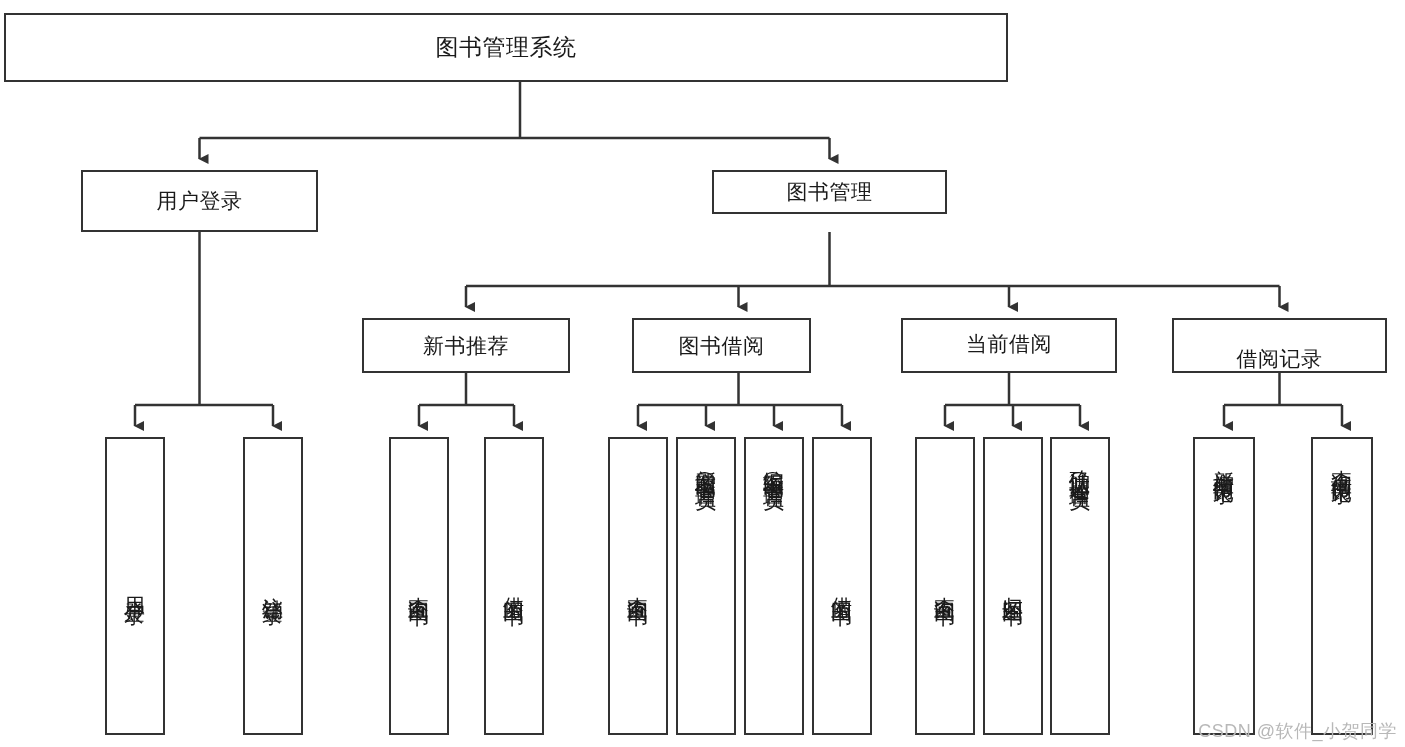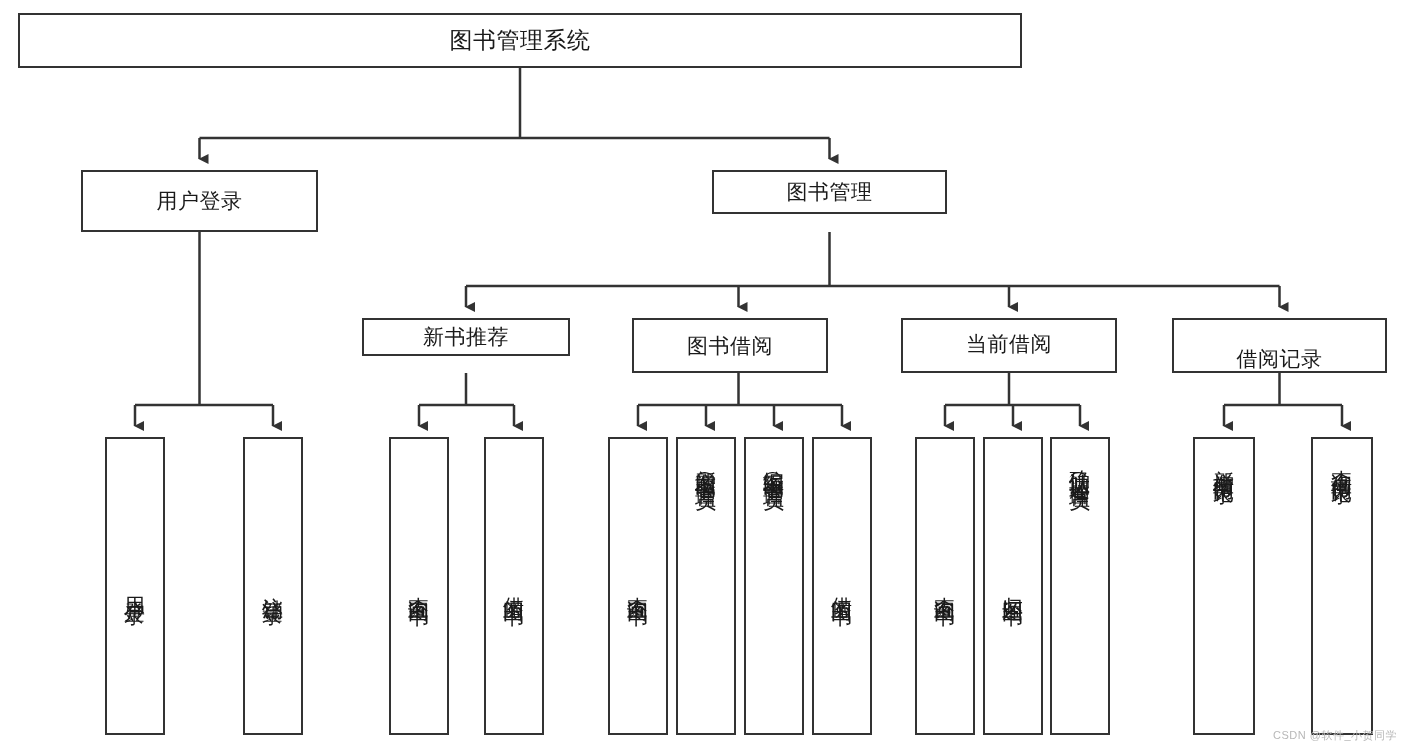--- a/index.html
+++ b/index.html
@@ -59,21 +59,21 @@
     left: 0;
     top: 0;
     width: 1405px;
     height: 747px;
     pointer-events: none;
   }
   .watermark {
     position: absolute;
     right: 8px;
     bottom: 4px;
-    font-size: 11px;
+    font-size: 18px;
     color: #b8b8b8;
     white-space: nowrap;
     letter-spacing: 0.5px;
   }
 </style>
 </head>
 <body>
 
 <div id="diagram-root">
 
@@ -107,33 +107,33 @@
         <path d="M945,405 L945,426" marker-end="url(#arrowhead)"></path>
         <path d="M1013,405 L1013,426" marker-end="url(#arrowhead)"></path>
         <path d="M1080,405 L1080,426" marker-end="url(#arrowhead)"></path>
         <path d="M1279.5,373 L1279.5,405 M1224,405 L1342,405"></path>
         <path d="M1224,405 L1224,426" marker-end="url(#arrowhead)"></path>
         <path d="M1342,405 L1342,426" marker-end="url(#arrowhead)"></path>
       </g>
   </svg>
 
   <div id="nodes-layer">
-      <div class="node level-root" style="left: 18px; top: 13px; width: 1004px; height: 55px; justify-content: center;">
+      <div class="node level-root" style="left: 4px; top: 13px; width: 1004px; height: 69px; justify-content: center;">
         <span class="node-label">图书管理系统</span>
       </div>
       <div class="node level-2" style="left: 81px; top: 170px; width: 237px; height: 62px;">
         <span class="node-label">用户登录</span>
       </div>
       <div class="node level-2" style="left: 712px; top: 170px; width: 235px; height: 44px;">
         <span class="node-label">图书管理</span>
       </div>
-      <div class="node level-3" style="left: 362px; top: 318px; width: 208px; height: 38px;">
+      <div class="node level-3" style="left: 362px; top: 318px; width: 208px; height: 55px;">
         <span class="node-label">新书推荐</span>
       </div>
-      <div class="node level-3" style="left: 632px; top: 318px; width: 196px; height: 55px;">
+      <div class="node level-3" style="left: 632px; top: 318px; width: 179px; height: 55px;">
         <span class="node-label">图书借阅</span>
       </div>
       <div class="node level-3" style="left: 901px; top: 318px; width: 216px; height: 55px; font-family: Liberation Mono, monospace;">
         <span class="node-label">当前借阅</span>
       </div>
       <div class="node level-3" style="left: 1172px; top: 318px; width: 215px; height: 55px; align-items: flex-end;">
         <span class="node-label">借阅记录</span>
       </div>
       <div class="node level-4 leaf leaf-center" style="left: 105px; top: 437px; width: 60px; height: 298px;">
         <span class="node-label">用户登录</span>

